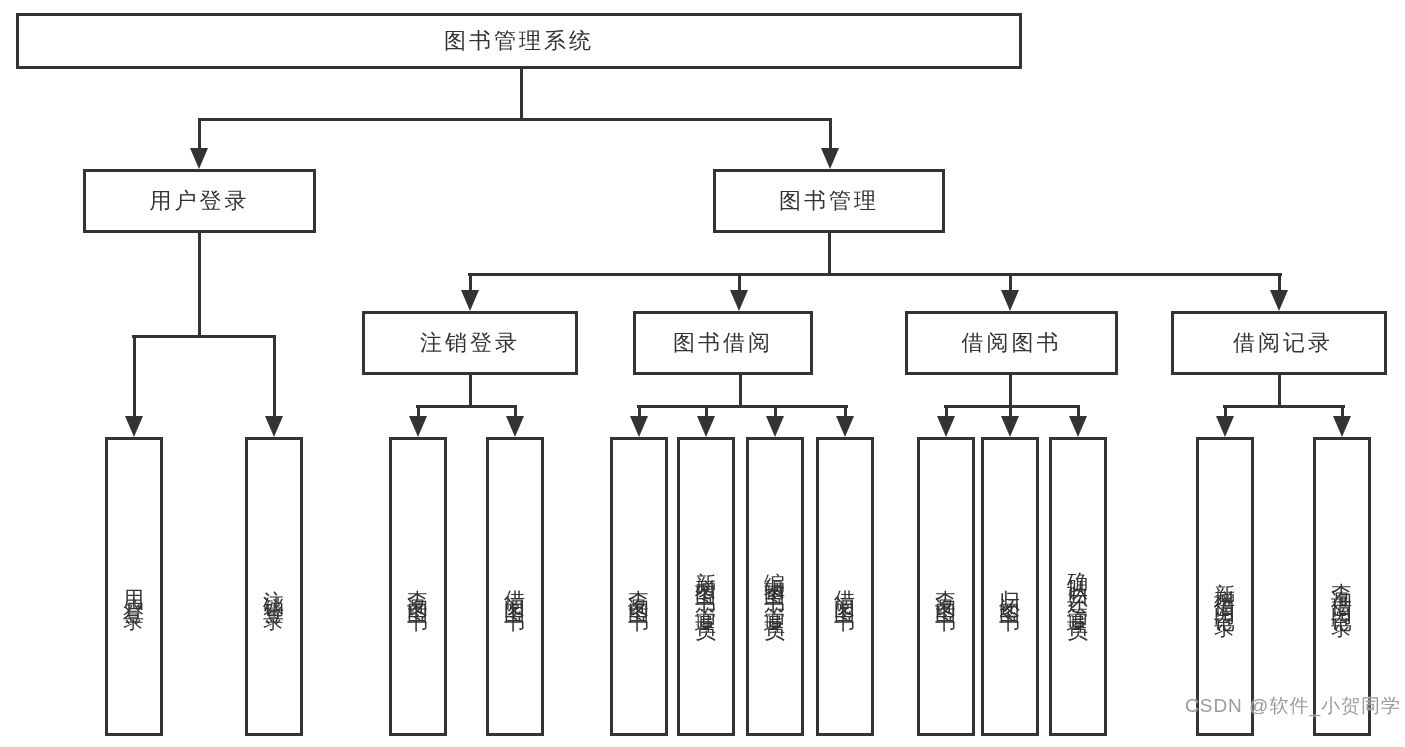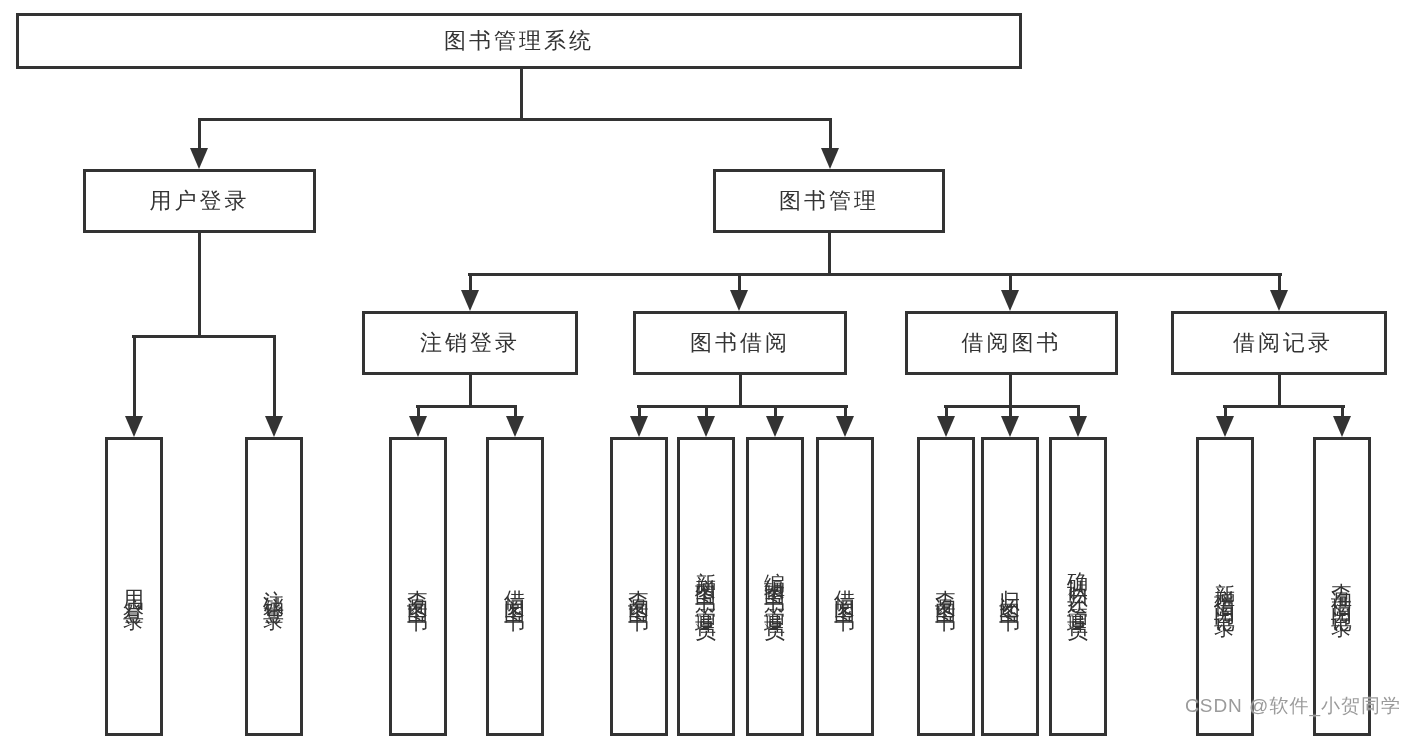--- a/index.html
+++ b/index.html
@@ -26,21 +26,21 @@
   .watermark{
     position:absolute;left:1185px;top:693px;z-index:10;
     font-size:19px;color:#9b9b9b;letter-spacing:1px;white-space:nowrap;
     text-shadow:0 0 2px #ffffff;
   }
   
   #n-root   {left:16px;  top:13px;  width:1006px; height:56px;}
   #n-login  {left:83px;  top:169px; width:233px;  height:64px;}
   #n-mgmt   {left:713px; top:169px; width:232px;  height:64px;}
   #n-newbook{left:362px; top:311px; width:216px;  height:64px;}
-  #n-borrow {left:633px; top:311px; width:214px;  height:64px;}
+  #n-borrow {left:633px; top:311px; width:180px;  height:64px;}
   #n-current{left:905px; top:311px; width:213px;  height:64px;}
   #n-record {left:1171px;top:311px; width:216px;  height:64px;padding-left:8px;}
   .leaf{top:437px;height:299px;width:58px;}
   #lf-0 {left:105px;}  #lf-1 {left:245px;}
   #lf-2 {left:389px;}  #lf-3 {left:486px;}
   #lf-4 {left:610px;}  #lf-5 {left:677px;}
   #lf-6 {left:746px;}  #lf-7 {left:816px;}
   #lf-8 {left:917px;}  #lf-9 {left:981px;}
   #lf-10{left:1049px;} #lf-11{left:1196px;}
   #lf-12{left:1313px;}

